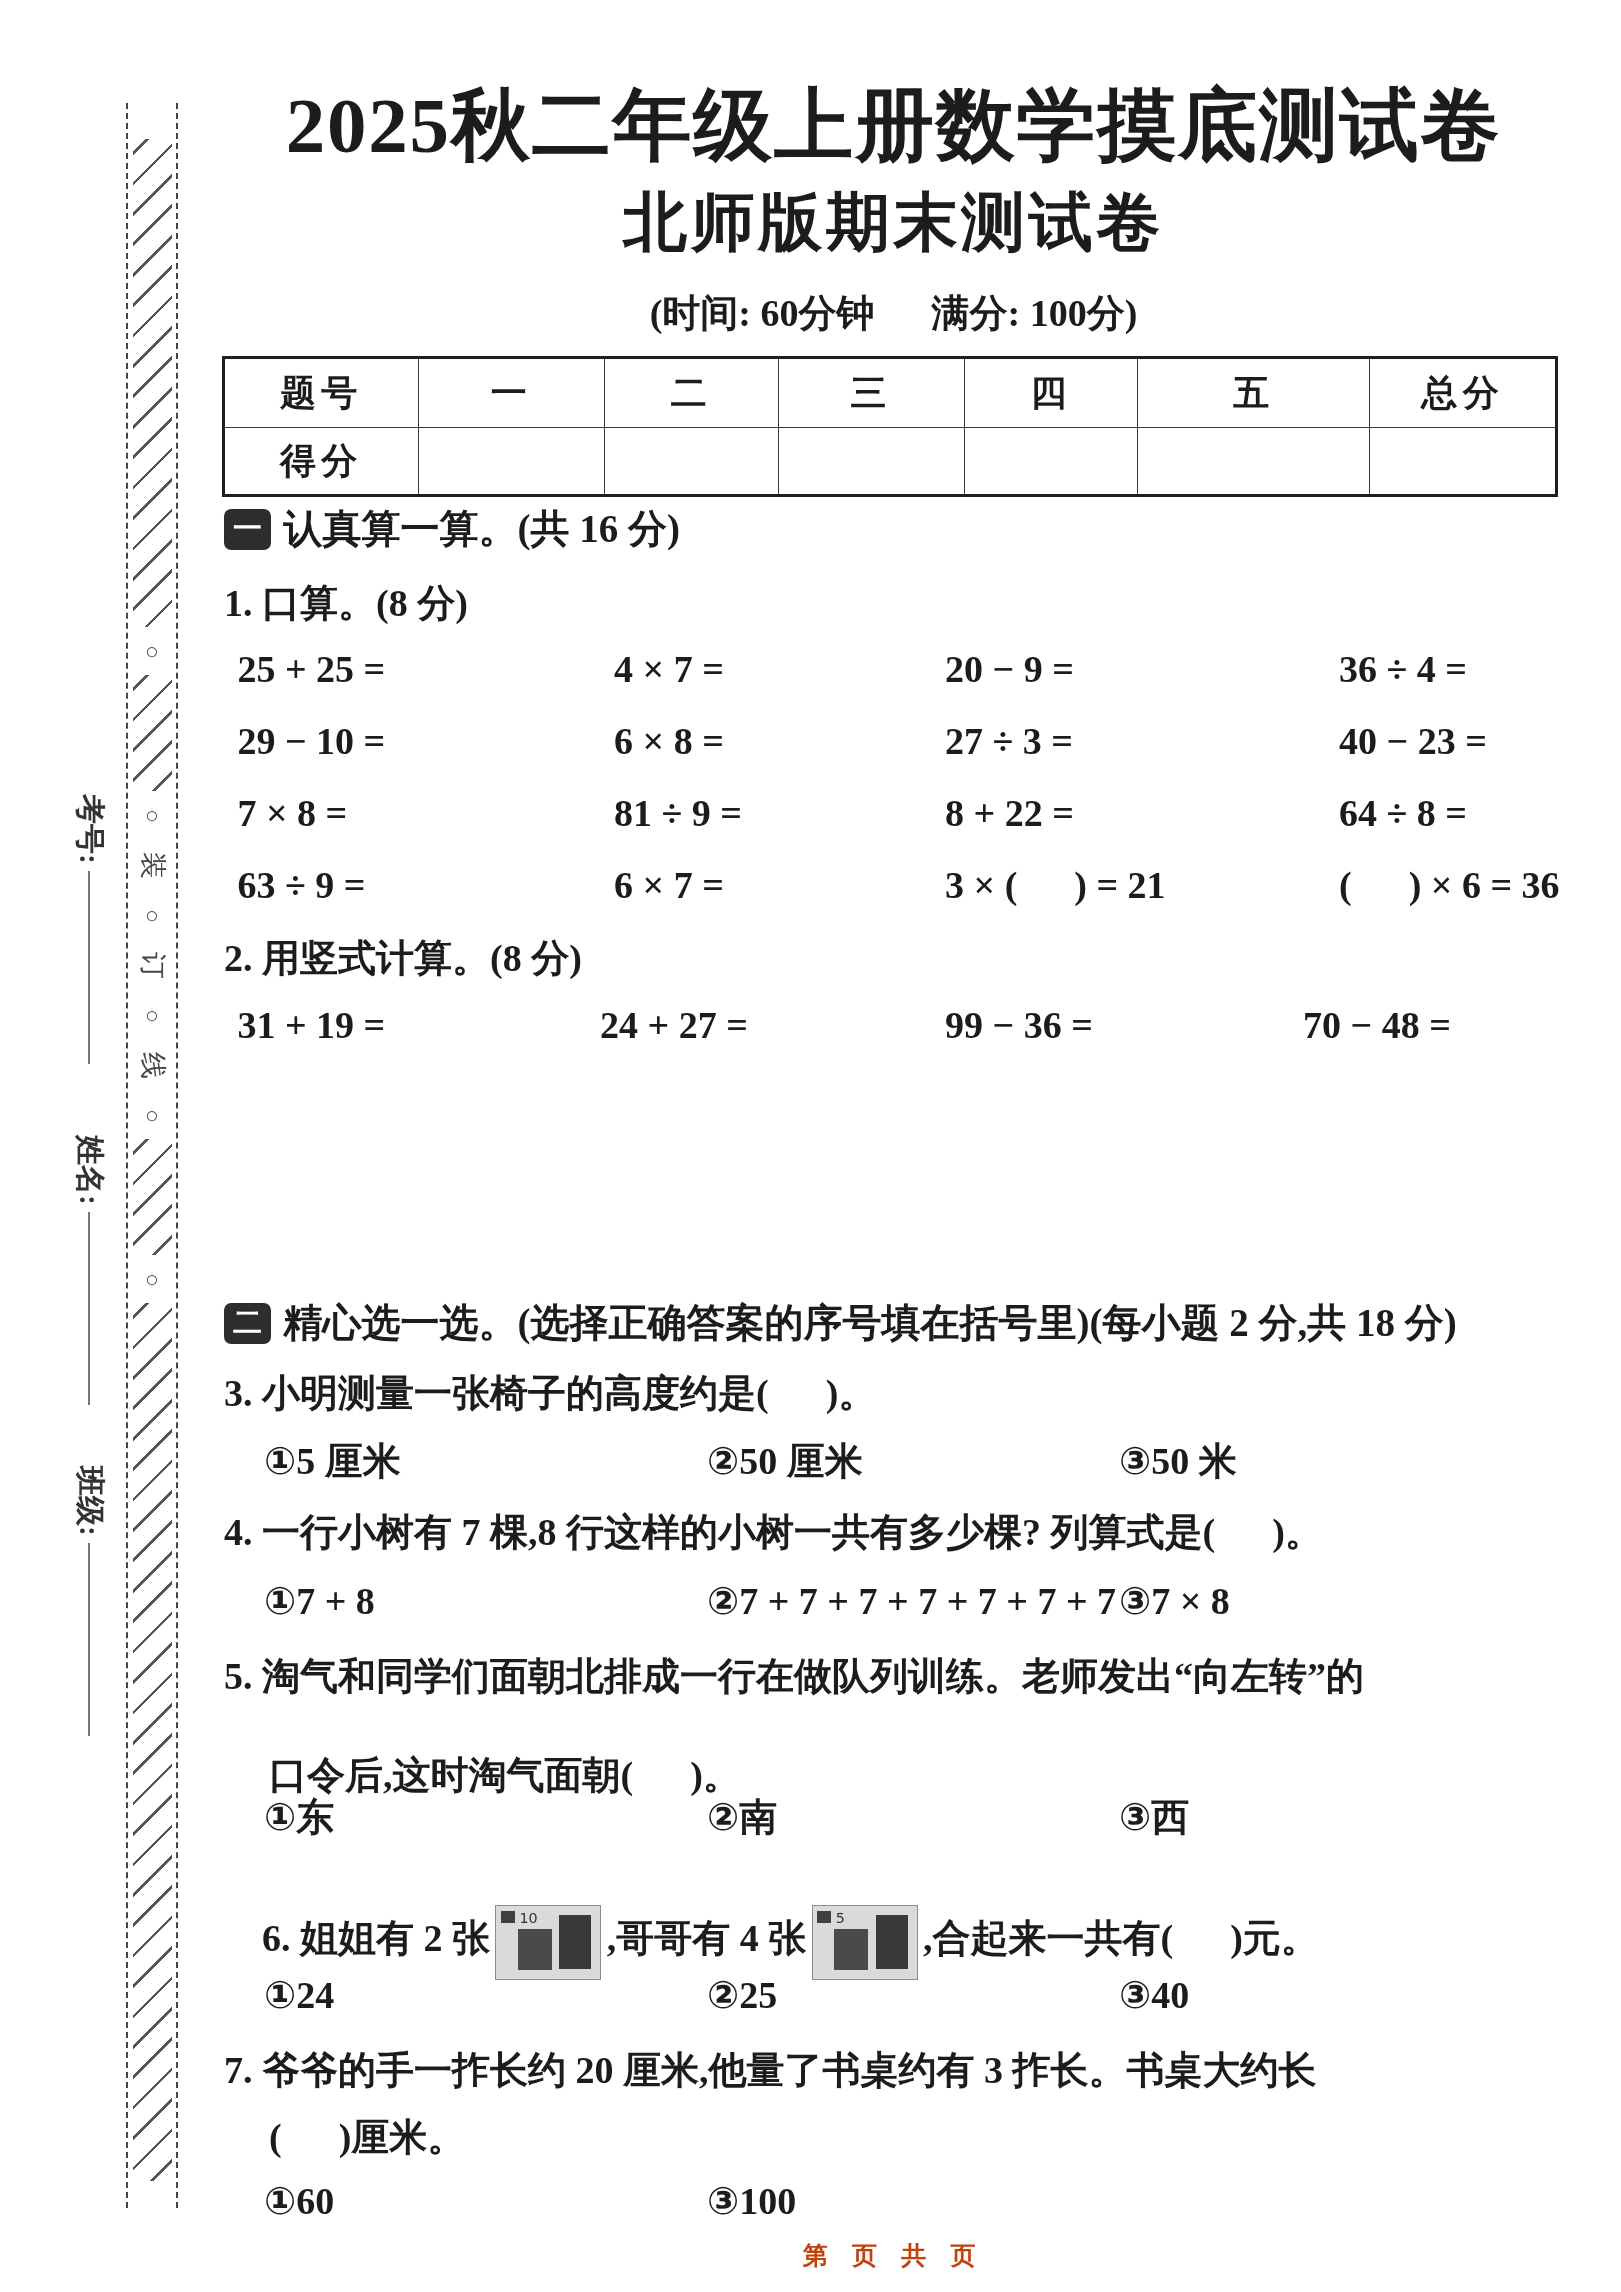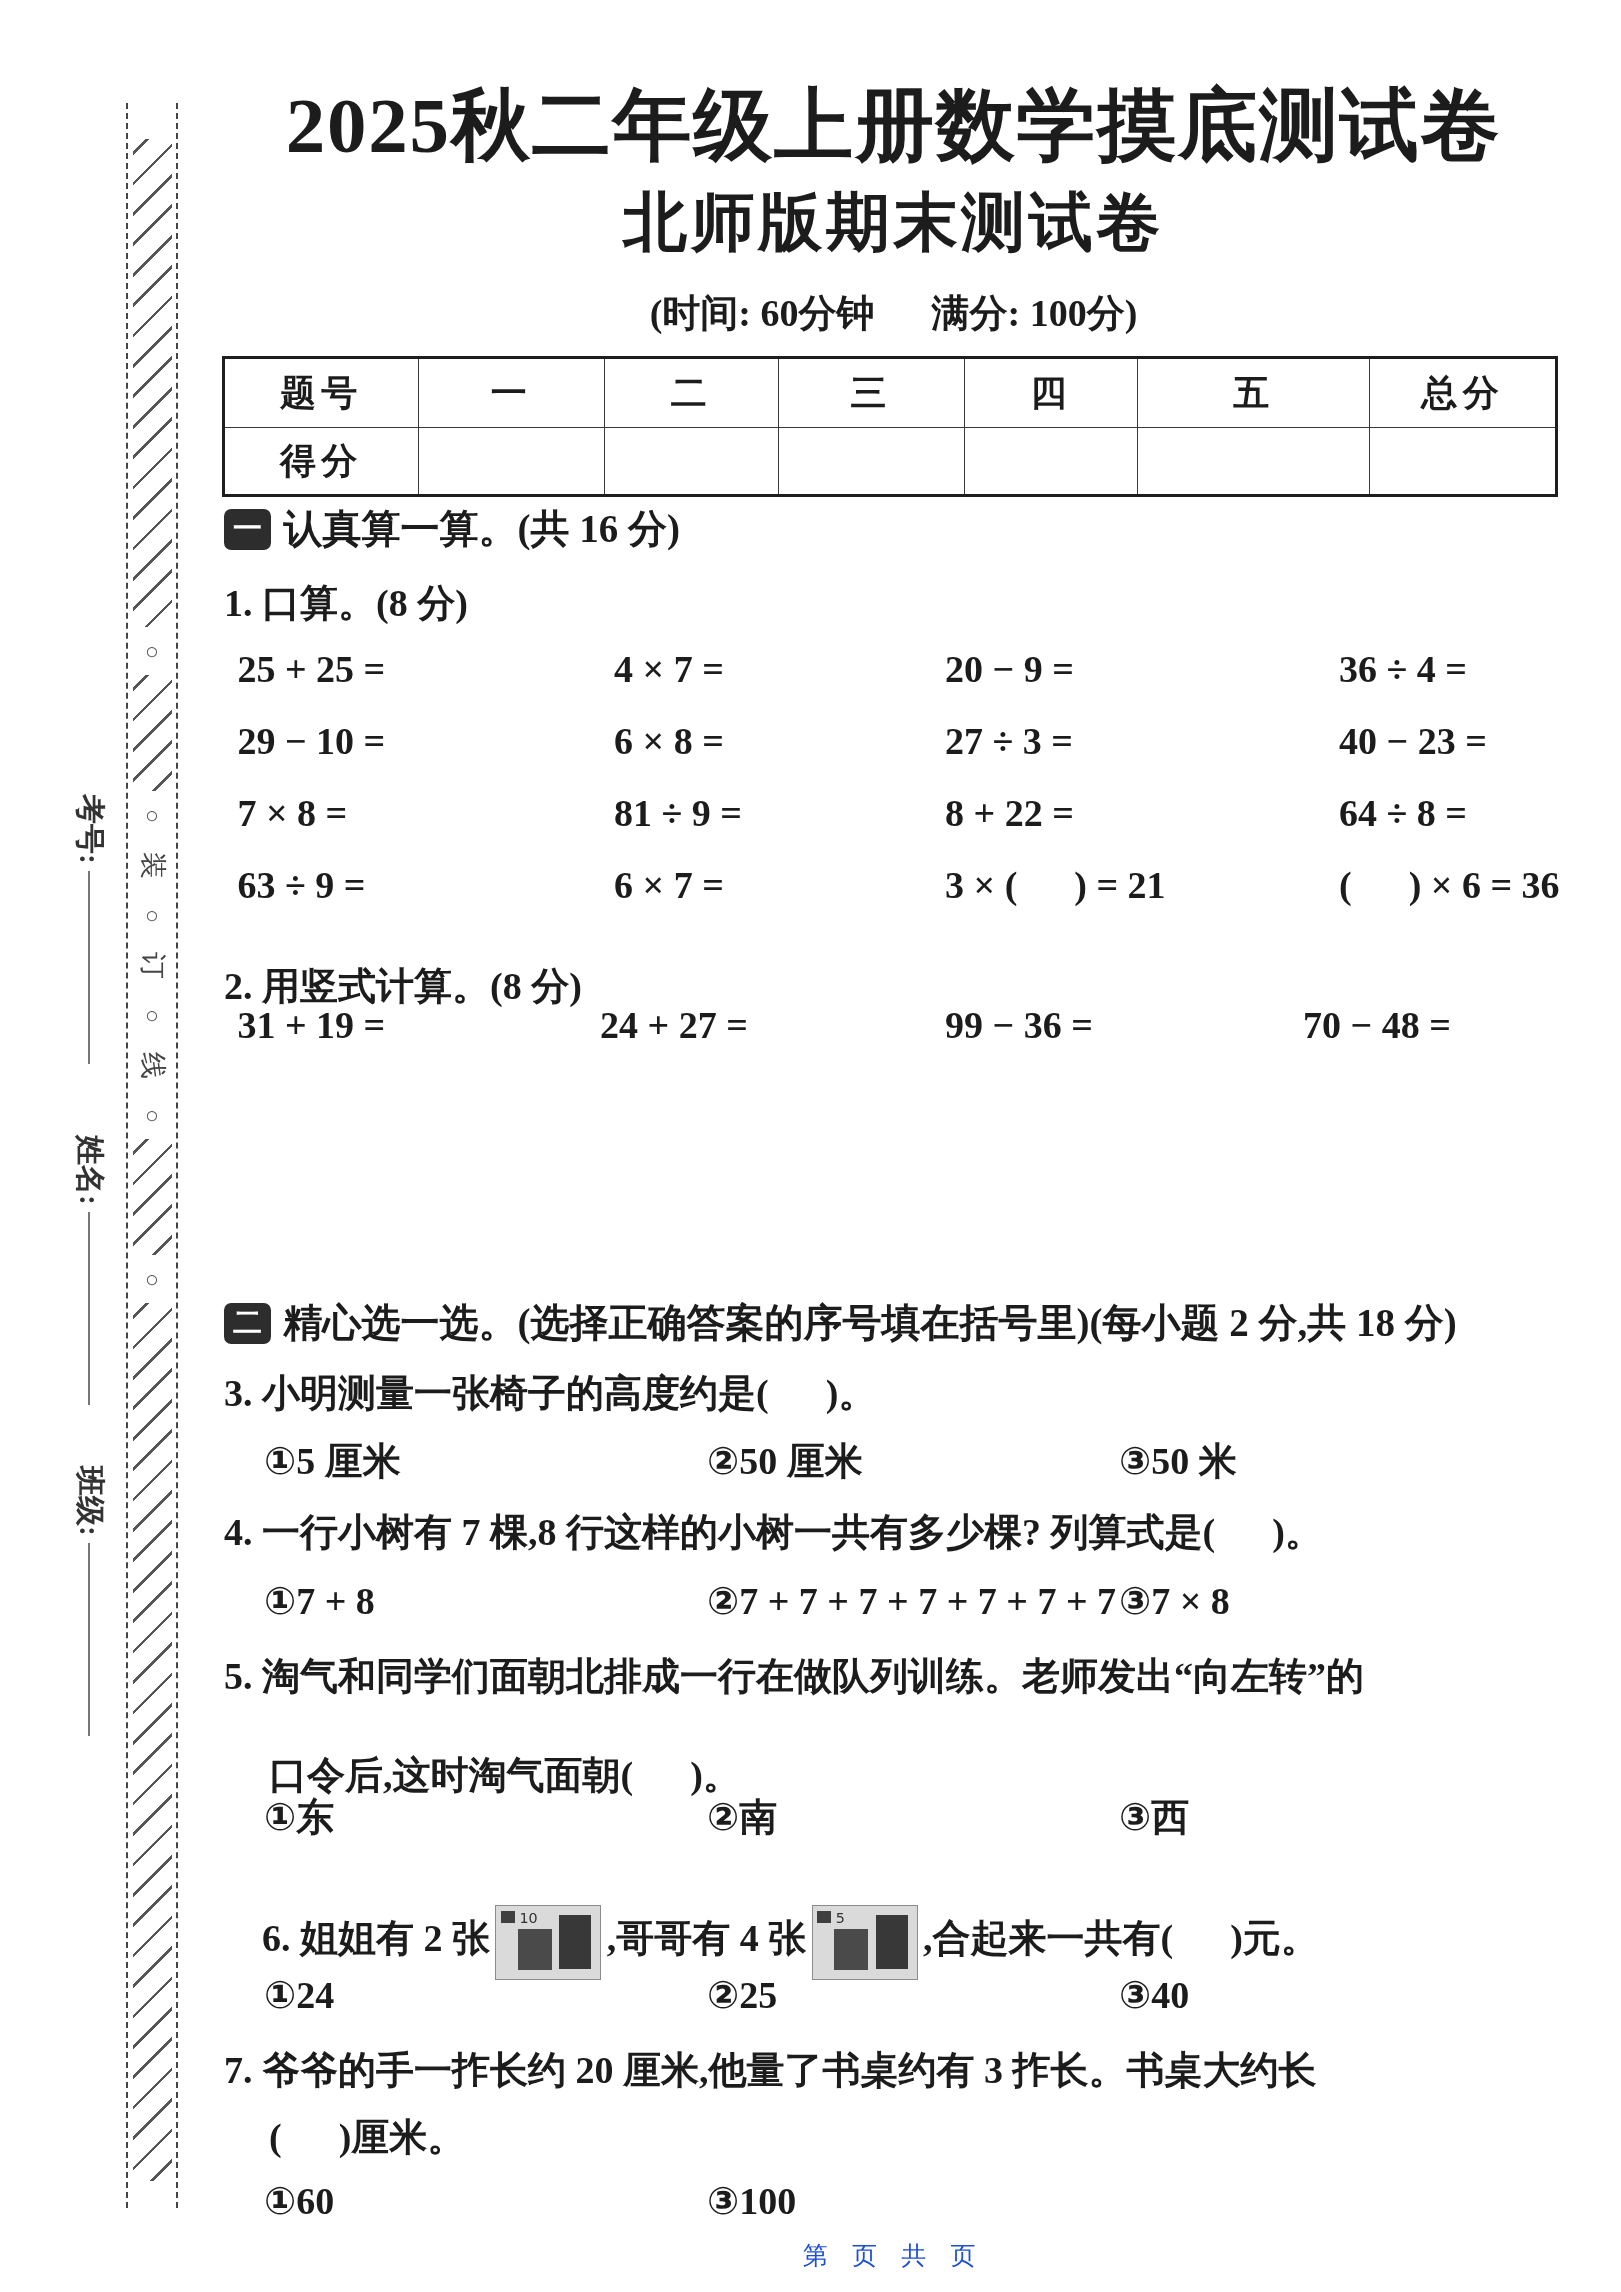--- a/index.html
+++ b/index.html
@@ -113,22 +113,22 @@
   .banknote .corner{position:absolute;left:4.5px;top:4.5px;width:14.3px;height:12.5px;background:#3f3f3f;}
   .banknote .denom{position:absolute;left:21.5px;top:23px;width:34px;height:41px;background:#4a4a4a;}
   .banknote .portrait{position:absolute;right:9px;top:9px;width:32px;height:54px;background:#383838;}
   .banknote .num{
     position:absolute;left:23px;top:3.6px;font-size:14.3px;color:#333;
     font-family:"DejaVu Sans",sans-serif;font-weight:normal;
   }
   
   .footer{
     position:absolute;left:224px;top:2239px;width:1339px;
-    text-align:center;font-size:25px;color:#1d4ed8;
-    letter-spacing:9px;font-weight:normal;
+    text-align:center;font-size:25px;color:#c2410c;
+    letter-spacing:9px;font-weight:bold;
   }
 </style>
 </head>
 <body>
 
 <div class="page">
 
   <div class="seal-strip">
     <div class="hash" style="height:488px;margin-top:36px;"></div>
     <div class="seal-glyph seal-circle">○</div>
@@ -214,21 +214,21 @@
     <span class="c1">7 × 8 =</span>
     <span>81 ÷ 9 =</span>
     <span>8 + 22 =</span>
     <span>64 ÷ 8 =</span>
     <span class="c1">63 ÷ 9 =</span>
     <span>6 × 7 =</span>
     <span>3 × (      ) = 21</span>
     <span>(      ) × 6 = 36</span>
   </div>
 
-  <div class="q-label" style="top:933px;margin-top:28px;">2. 用竖式计算。(8 分)</div>
+  <div class="q-label" style="top:933px;">2. 用竖式计算。(8 分)</div>
 
   <div class="eq-grid q2-grid" style="top:1003px;">
     <span class="c1">31 + 19 =</span>
     <span>24 + 27 =</span>
     <span>99 − 36 =</span>
     <span>70 − 48 =</span>
   </div>
 
   <div class="sec-head" style="top:1297px;">
     <div class="sec-badge">二</div>

